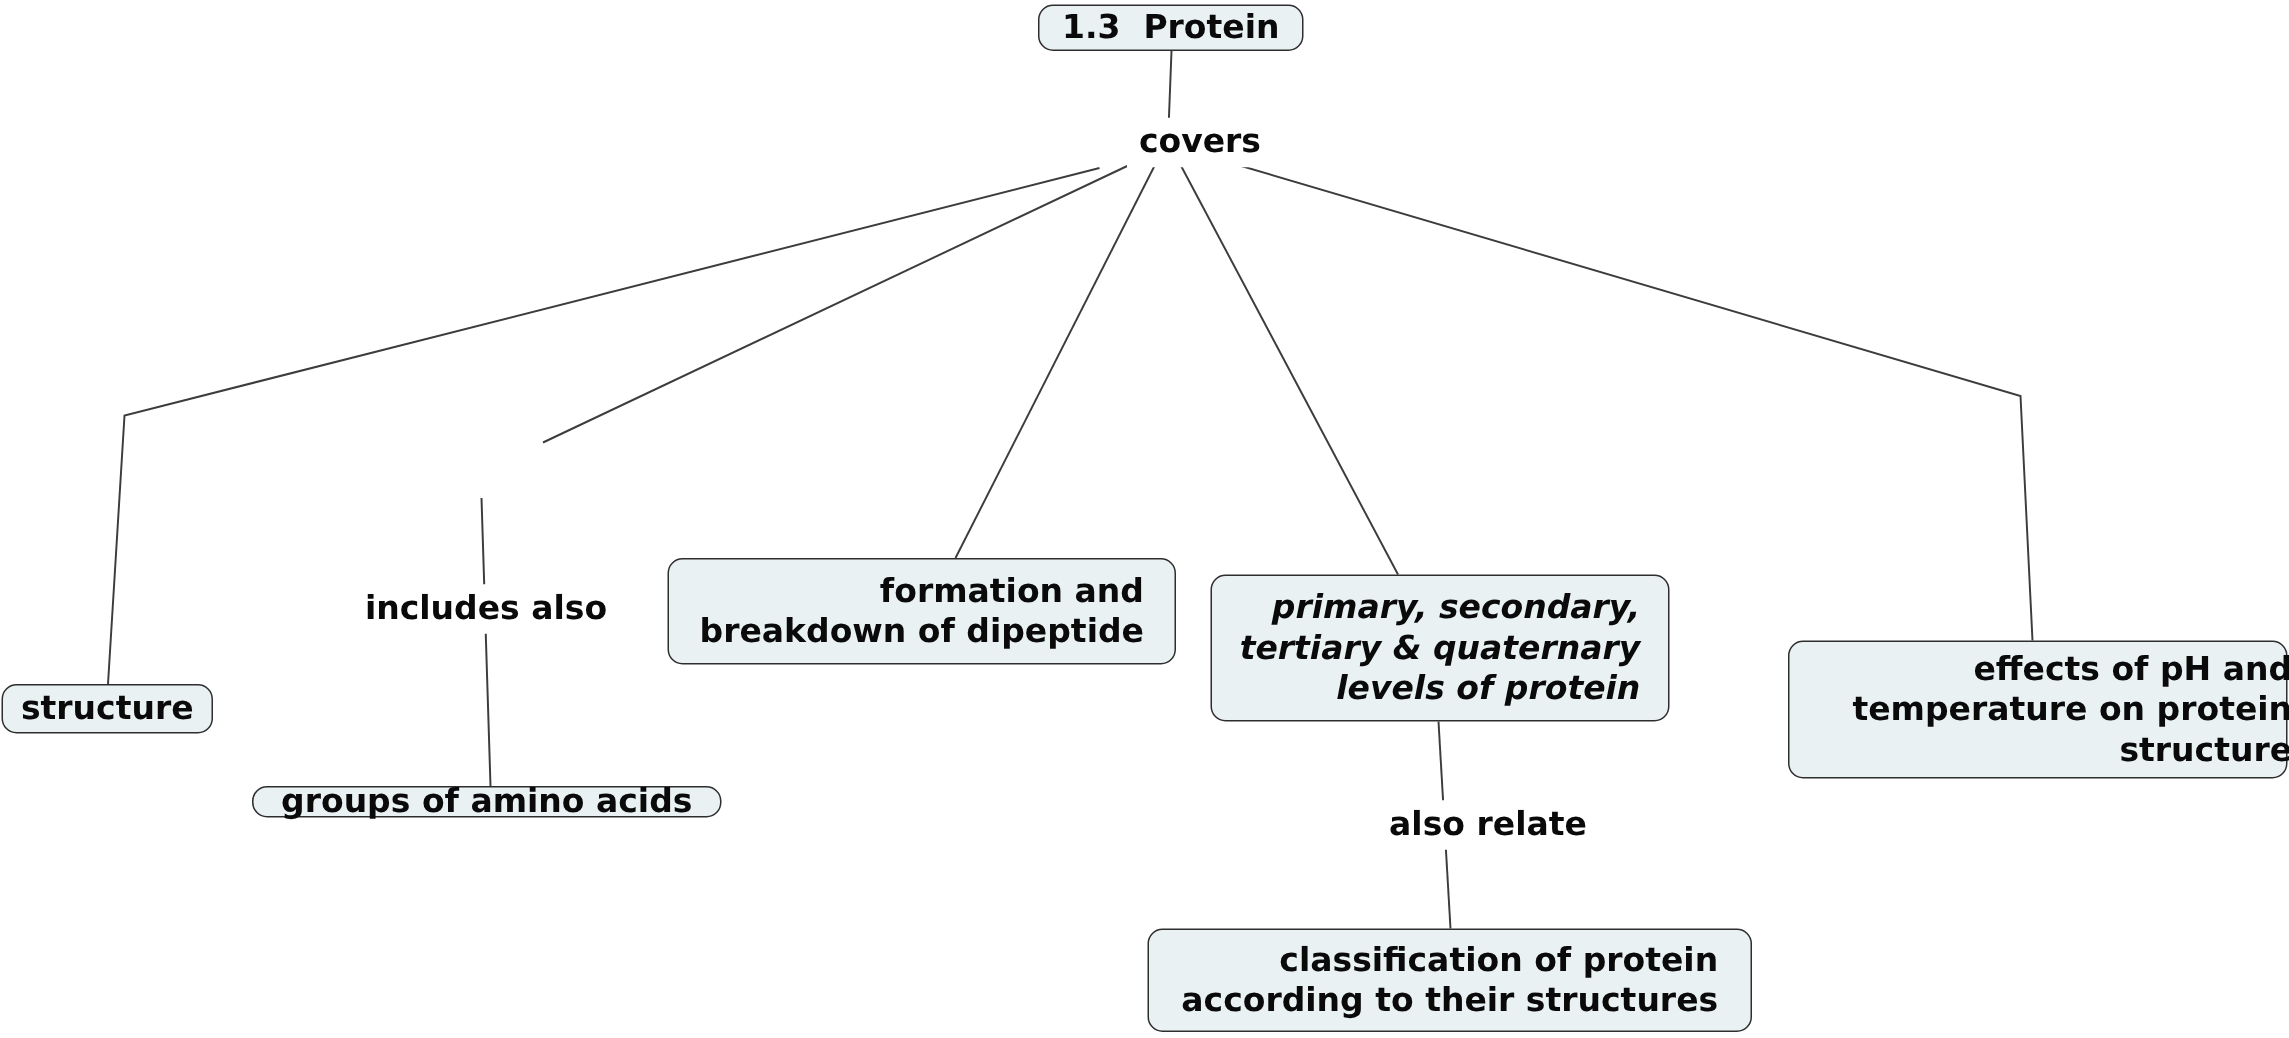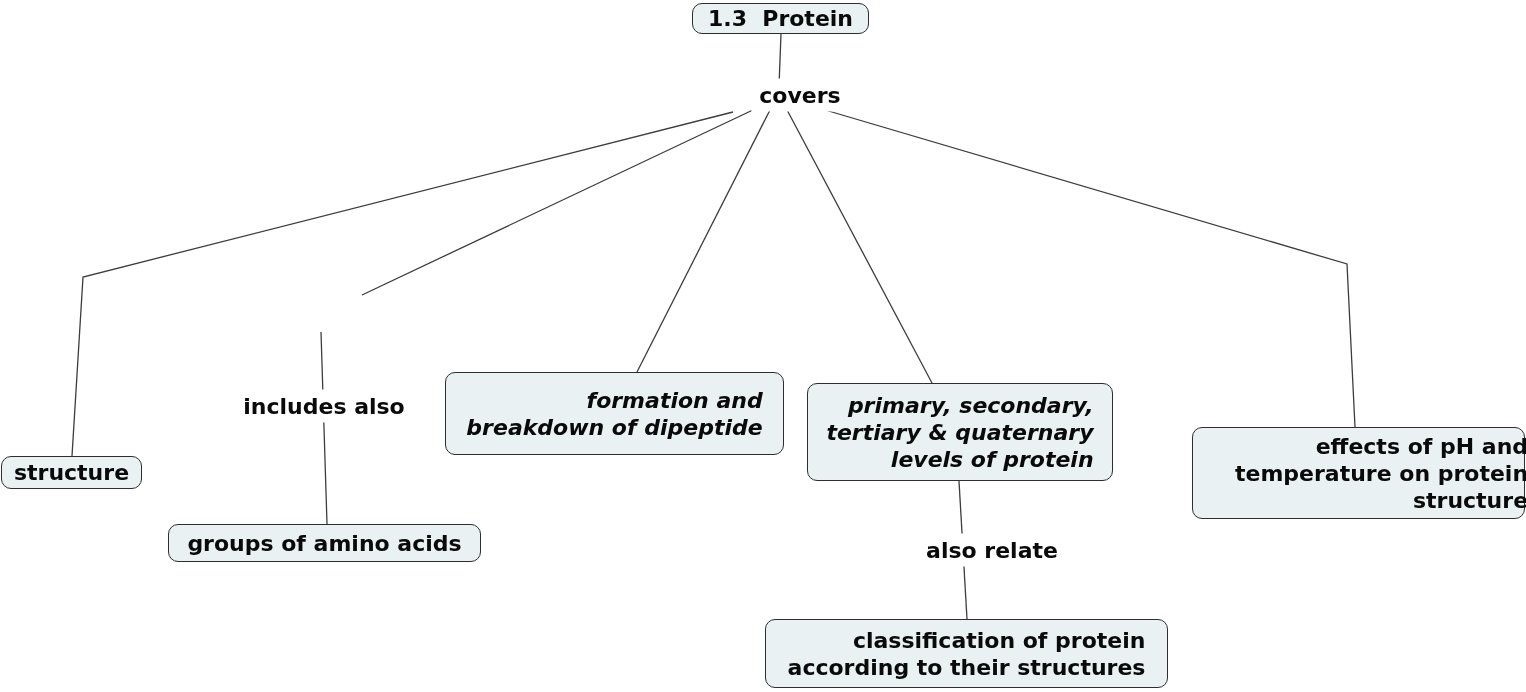--- a/index.html
+++ b/index.html
@@ -58,23 +58,23 @@
     <polyline points="815,107 1347,264 1355,427"></polyline>
     <polyline points="321,332 327,524"></polyline>
     <polyline points="959,481 967,619"></polyline>
   </svg>
 
   <div class="node" style="left:692px;top:3px;width:177px;height:31px;">1.3  Protein</div>
 
   <div class="node" style="left:1px;top:456px;width:141px;height:33px;">structure</div>
 
 
-  <div class="node" style="left:168px;top:524px;width:313px;height:38px;">groups of amino acids</div>
+  <div class="node" style="left:168px;top:524px;width:313px;height:21px;">groups of amino acids</div>
 
-  <div class="node" style="left:445px;top:372px;width:339px;height:83px;font-style:italic;">formation and
+  <div class="node" style="left:445px;top:372px;width:339px;height:71px;">formation and
 breakdown of dipeptide</div>
 
   <div class="node" style="left:807px;top:383px;width:306px;height:98px;font-style:italic;">primary, secondary,
 tertiary &amp; quaternary
 levels of protein</div>
 
   <div class="node" style="left:1192px;top:427px;width:333px;height:92px;padding-left:46px;">effects of pH and
 temperature on protein
 structure</div>
 

